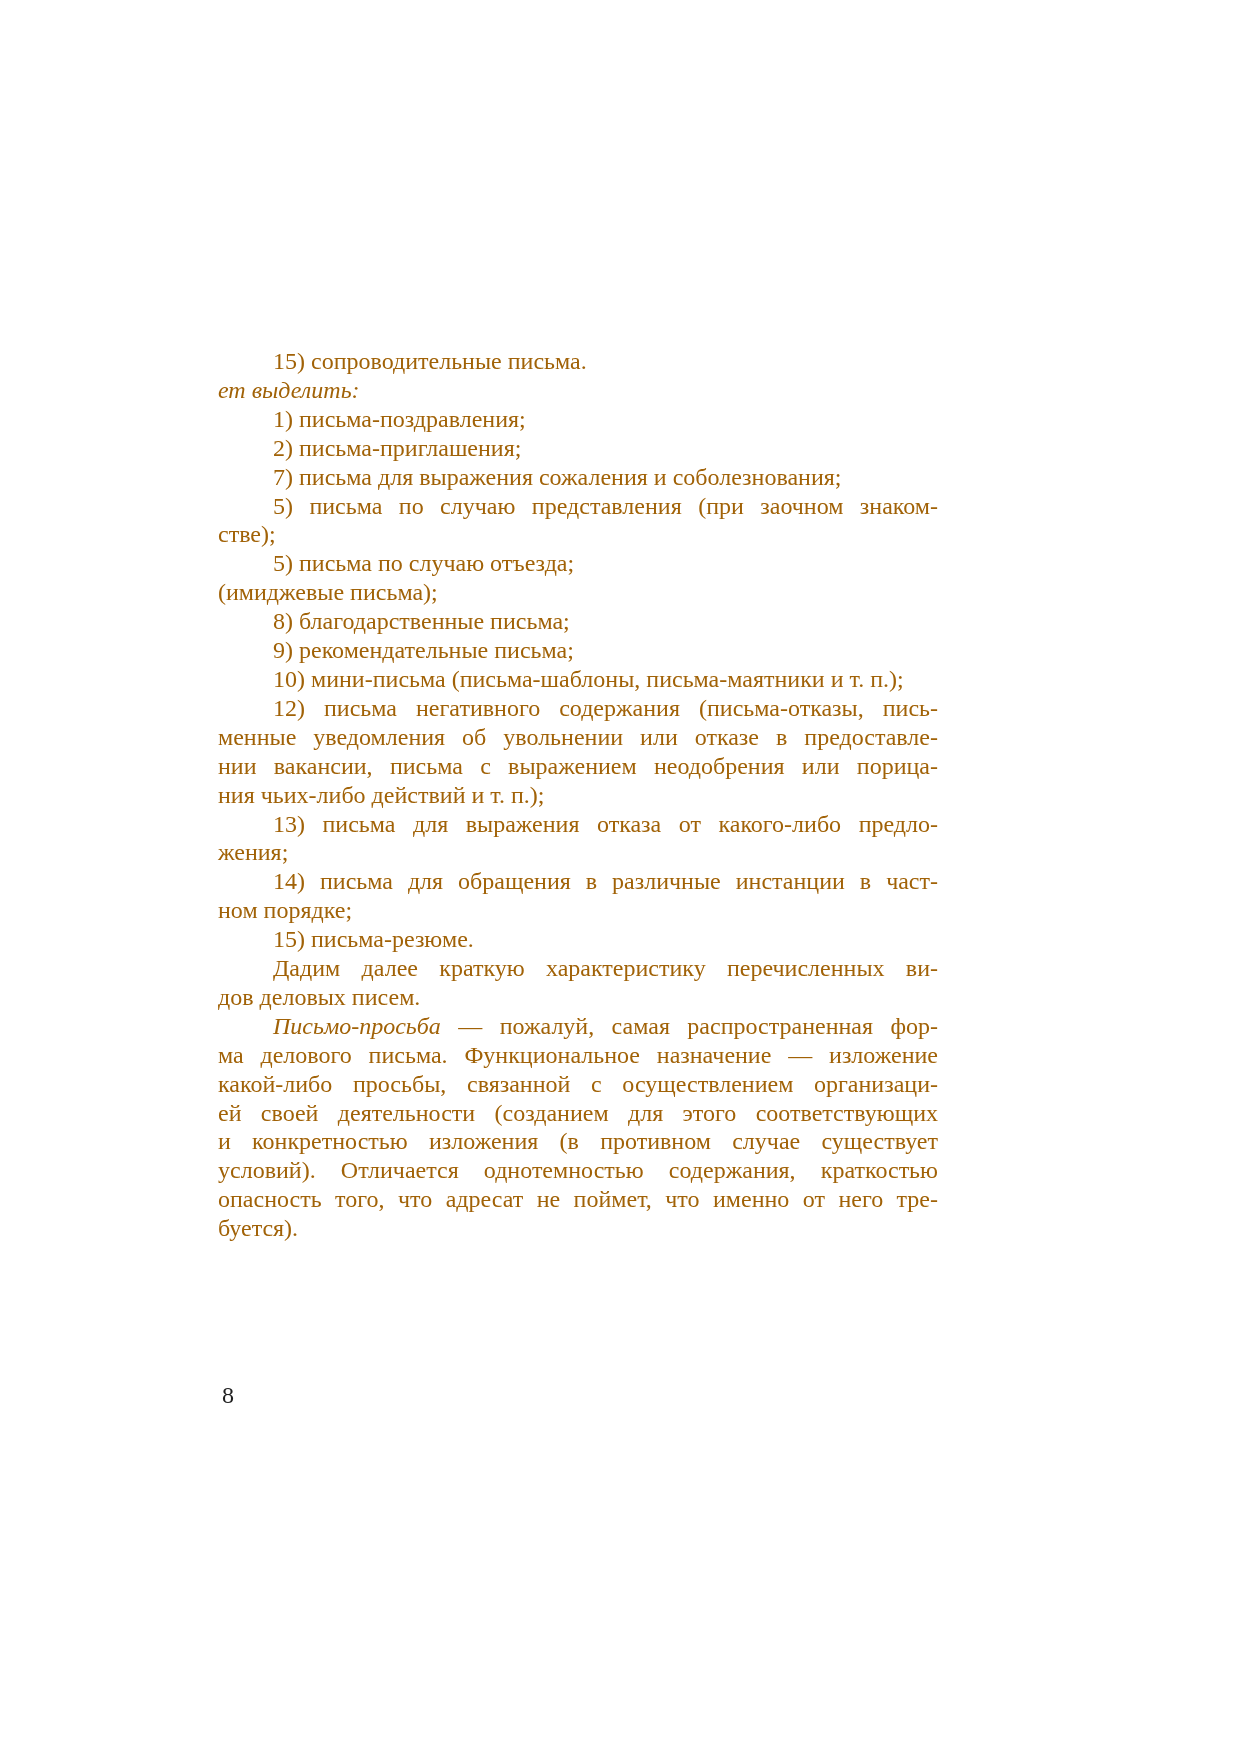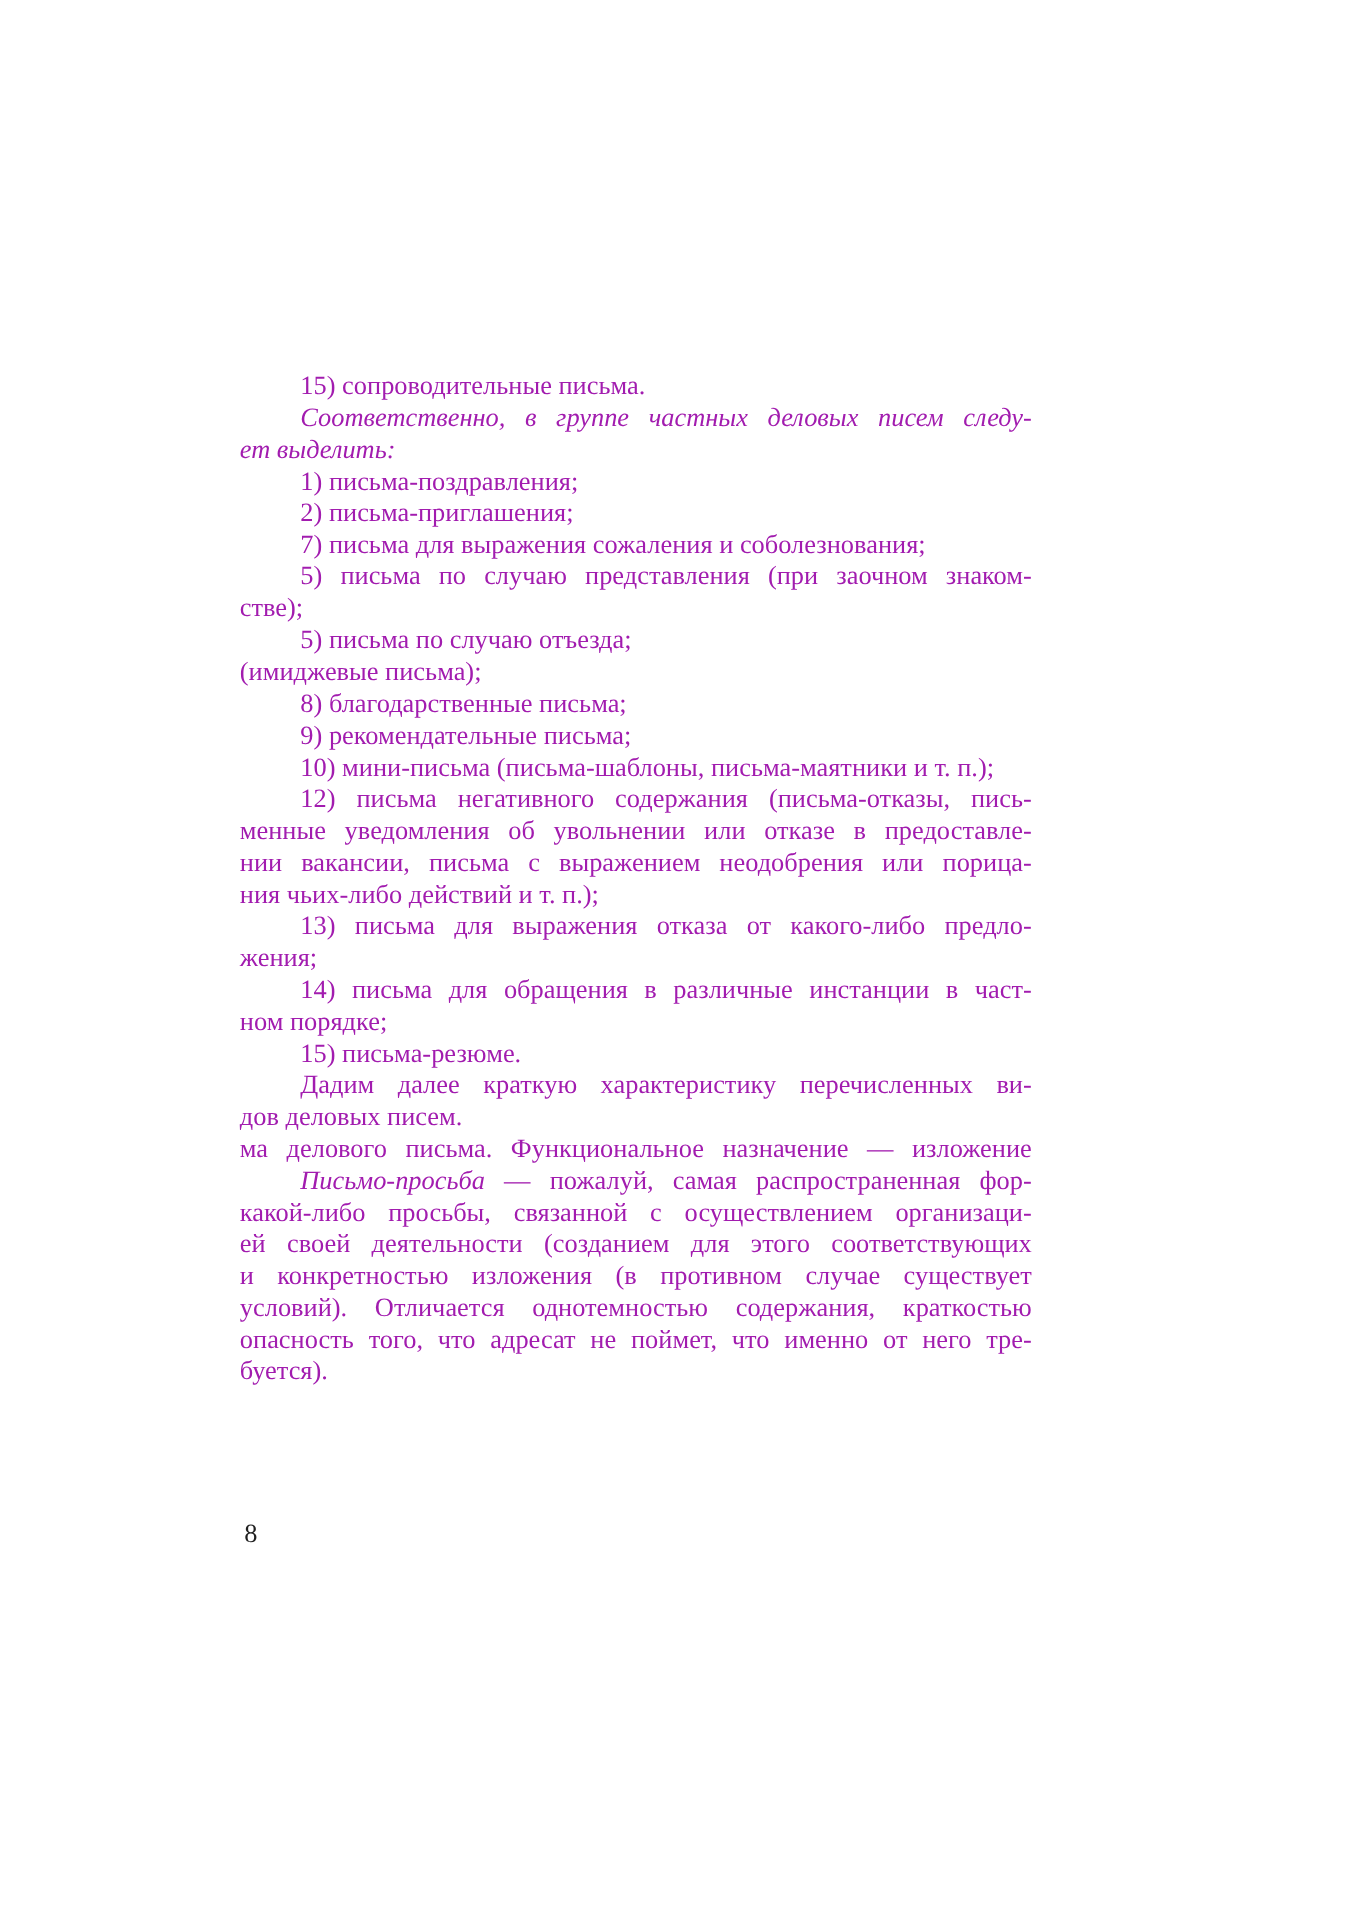--- a/index.html
+++ b/index.html
@@ -16,25 +16,25 @@
     overflow: hidden;
   }
   .page {
     position: absolute;
     inset: 0;
     background: #ffffff;
   }
   .text-block {
     position: absolute;
     left: 218px;
-    top: 337px;
+    top: 347px;
     width: 720px;
     font-size: 24px;
     line-height: 28.9px;
-    color: #a21caf;
+    color: #a16207;
   }
   .text-line {
     text-align: left;
     white-space: normal;
   }
   .text-line.just {
     text-align: justify;
     text-align-last: justify;
   }
   .text-line.indent {
@@ -52,21 +52,20 @@
     color: #1f1f1f;
   }
 </style>
 </head>
 <body>
 
 <div class="page">
 
   <div class="text-block" id="text-block">
       <div class="text-line indent"><span class="run-normal">15) сопроводительные письма.</span></div>
-      <div class="text-line indent just"><span class="run-italic">Соответственно, в группе частных деловых писем следу-</span></div>
       <div class="text-line"><span class="run-italic">ет выделить:</span></div>
       <div class="text-line indent"><span class="run-normal">1) письма-поздравления;</span></div>
       <div class="text-line indent"><span class="run-normal">2) письма-приглашения;</span></div>
       <div class="text-line indent"><span class="run-normal">7) письма для выражения сожаления и соболезнования;</span></div>
       <div class="text-line indent just"><span class="run-normal">5) письма по случаю представления (при заочном знаком-</span></div>
       <div class="text-line"><span class="run-normal">стве);</span></div>
       <div class="text-line indent"><span class="run-normal">5) письма по случаю отъезда;</span></div>
       <div class="text-line"><span class="run-normal">(имиджевые письма);</span></div>
       <div class="text-line indent"><span class="run-normal">8) благодарственные письма;</span></div>
       <div class="text-line indent"><span class="run-normal">9) рекомендательные письма;</span></div>
@@ -75,22 +74,22 @@
       <div class="text-line just"><span class="run-normal">менные уведомления об увольнении или отказе в предоставле-</span></div>
       <div class="text-line just"><span class="run-normal">нии вакансии, письма с выражением неодобрения или порица-</span></div>
       <div class="text-line"><span class="run-normal">ния чьих-либо действий и т. п.);</span></div>
       <div class="text-line indent just"><span class="run-normal">13) письма для выражения отказа от какого-либо предло-</span></div>
       <div class="text-line"><span class="run-normal">жения;</span></div>
       <div class="text-line indent just"><span class="run-normal">14) письма для обращения в различные инстанции в част-</span></div>
       <div class="text-line"><span class="run-normal">ном порядке;</span></div>
       <div class="text-line indent"><span class="run-normal">15) письма-резюме.</span></div>
       <div class="text-line indent just"><span class="run-normal">Дадим далее краткую характеристику перечисленных ви-</span></div>
       <div class="text-line"><span class="run-normal">дов деловых писем.</span></div>
+      <div class="text-line indent just"><span class="run-italic">Письмо-просьба</span><span class="run-normal"> — пожалуй, самая распространенная фор-</span></div>
       <div class="text-line just"><span class="run-normal">ма делового письма. Функциональное назначение — изложение</span></div>
-      <div class="text-line indent just"><span class="run-italic">Письмо-просьба</span><span class="run-normal"> — пожалуй, самая распространенная фор-</span></div>
       <div class="text-line just"><span class="run-normal">какой-либо просьбы, связанной с осуществлением организаци-</span></div>
       <div class="text-line just"><span class="run-normal">ей своей деятельности (созданием для этого соответствующих</span></div>
       <div class="text-line just"><span class="run-normal">и конкретностью изложения (в противном случае существует</span></div>
       <div class="text-line just"><span class="run-normal">условий). Отличается однотемностью содержания, краткостью</span></div>
       <div class="text-line just"><span class="run-normal">опасность того, что адресат не поймет, что именно от него тре-</span></div>
       <div class="text-line"><span class="run-normal">буется).</span></div>
     </div>
 
   <div class="page-number">8</div>
 

